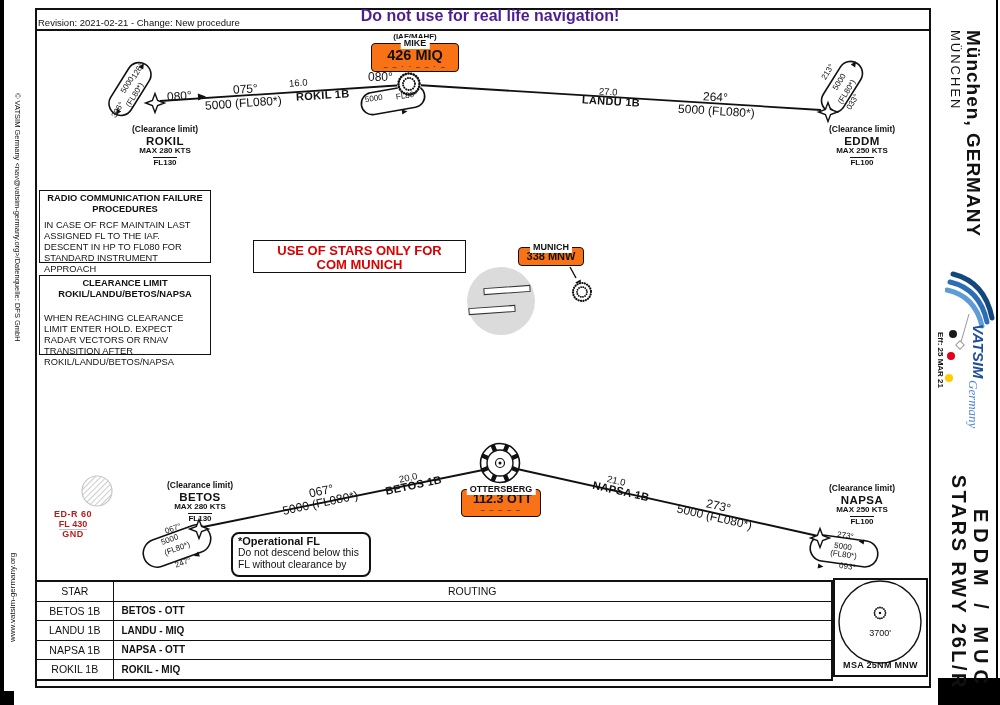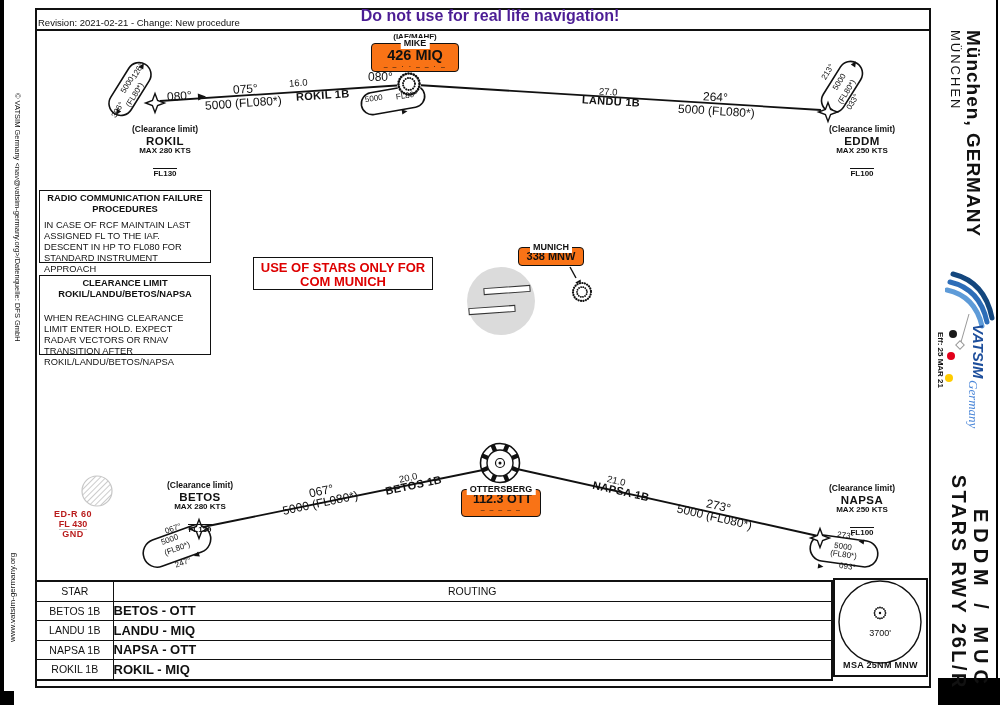--- a/index.html
+++ b/index.html
@@ -6,32 +6,32 @@
 #page{position:relative;width:1000px;height:705px;background:#fff;overflow:hidden;
   font-family:"Liberation Sans","DejaVu Sans",sans-serif;color:#111}
 .lbl{position:absolute;white-space:nowrap;line-height:1.06}
 .b{font-weight:700}
 .ctr{text-align:center}
 .box{position:absolute;border:1.5px solid #111;background:#fff;box-sizing:border-box}
 .fixblk{position:absolute;text-align:center;line-height:1.12}
 .fixblk .l1{font-size:8.5px;font-weight:700}
 .fixblk .l2{font-size:11.5px;font-weight:700;letter-spacing:.4px}
 .fixblk .l3{font-size:8px;font-weight:700}
-.fixblk .l4{font-size:8px;font-weight:700;margin-top:12px}
+.fixblk .l4{font-size:8px;font-weight:700;margin-top:1px}
 .ovl{display:inline-block;border-top:1.2px solid #111;padding-top:1px}
 .navbox{position:absolute;border:1.6px solid #111;border-radius:4px;background:#f97316;text-align:center;box-sizing:border-box}
 .boxname{position:absolute;top:-6px;left:50%;transform:translateX(-50%);background:#fff;padding:0 3px;
   font-size:9px;font-weight:700;line-height:11px;white-space:nowrap}
 .ident{font-weight:700}
 .morseclip{height:5px;overflow:hidden;font-size:7px;letter-spacing:1.5px;line-height:7px;text-align:center}
 .blk{position:absolute;background:#000}
 #startable{position:absolute;left:35px;top:580px;width:798px;border-collapse:collapse;border:2px solid #111;background:#fff;table-layout:fixed}
 #startable td{border:1.3px solid #111;height:18.5px;font-size:10.5px;padding:0}
 #startable td.sc{text-align:center}
-#startable td.rc{font-size:13px;font-weight:700;}
+#startable td.rc{font-size:10px;font-weight:700;padding-left:8px}
 .rt{stroke:#111;stroke-width:1.8}
 .holdtrk{fill:none;stroke:#111;stroke-width:1.6}
 .fixstar{fill:#fff;stroke:#111;stroke-width:1.4}
 .ah{fill:#111}
 </style>
 </head>
 <body>
 
 <div id="page">
 
@@ -200,21 +200,21 @@
 
   <div class="box" style="left:39px;top:190px;width:172px;height:73px;padding:2px 4px">
     <div class="b ctr" style="font-size:9.3px;line-height:1.15">RADIO COMMUNICATION FAILURE PROCEDURES</div>
     <div style="font-size:9.3px;line-height:1.18;margin-top:6px">IN CASE OF RCF MAINTAIN LAST ASSIGNED FL TO THE IAF. DESCENT IN HP TO FL080 FOR STANDARD INSTRUMENT APPROACH</div>
   </div>
   <div class="box" style="left:39px;top:275px;width:172px;height:80px;padding:2px 4px">
     <div class="b ctr" style="font-size:9.3px;line-height:1.15">CLEARANCE LIMIT</div>
     <div class="b ctr" style="font-size:9.3px;line-height:1.15">ROKIL/LANDU/BETOS/NAPSA</div>
     <div style="font-size:9.3px;line-height:1.18;margin-top:14px">WHEN REACHING CLEARANCE LIMIT ENTER HOLD. EXPECT RADAR VECTORS OR RNAV TRANSITION AFTER ROKIL/LANDU/BETOS/NAPSA</div>
   </div>
-  <div class="box" style="left:253px;top:257px;width:180px;height:33px">
+  <div class="box" style="left:253px;top:240px;width:213px;height:33px">
     <div class="b ctr" style="color:#dd0000;font-size:13px;line-height:15px;margin-top:2px">USE OF STARS ONLY FOR</div>
     <div class="b ctr" style="color:#dd0000;font-size:13px;line-height:14px">COM MUNICH</div>
   </div>
 
   <div class="navbox" style="left:518px;top:247px;width:66px;height:19px">
     <span class="boxname">MUNICH</span>
     <div class="ident" style="font-size:11px;margin-top:2px">338 MNW</div>
   </div>
 
   <div class="fixblk" style="left:34px;top:509px;width:78px;color:#b91c1c">
@@ -254,20 +254,25 @@
     <div class="l1">(Clearance limit)</div>
     <div class="l2">NAPSA</div>
     <div class="l3">MAX 250 KTS</div>
     <div class="l4"><span class="ovl">FL100</span></div>
   </div>
   <div class="lbl" style="left:837px;top:532px;font-size:8px;transform:rotate(8deg)">273°</div>
   <div class="lbl" style="left:834px;top:543px;font-size:8px;transform:rotate(8deg)">5000</div>
   <div class="lbl" style="left:830px;top:551px;font-size:8px;transform:rotate(8deg)">(FL80*)</div>
   <div class="lbl" style="left:839px;top:563px;font-size:8px;transform:rotate(8deg)">093°</div>
 
+  <div class="box" style="left:231px;top:532px;width:140px;height:45px;border-width:2px;border-radius:8px;padding:1px 5px">
+    <div class="b" style="font-size:11px">*Operational FL</div>
+    <div style="font-size:10.3px;line-height:1.15">Do not descend below this</div>
+    <div style="font-size:10.3px;line-height:1.15">FL without clearance by</div>
+  </div>
 
   <table id="startable">
     <colgroup>
         <col style="width:77px">
         <col>
       </colgroup>
     <tbody>
         <tr>
       <td class="sc">STAR</td>
       <td class="sc">ROUTING</td>

